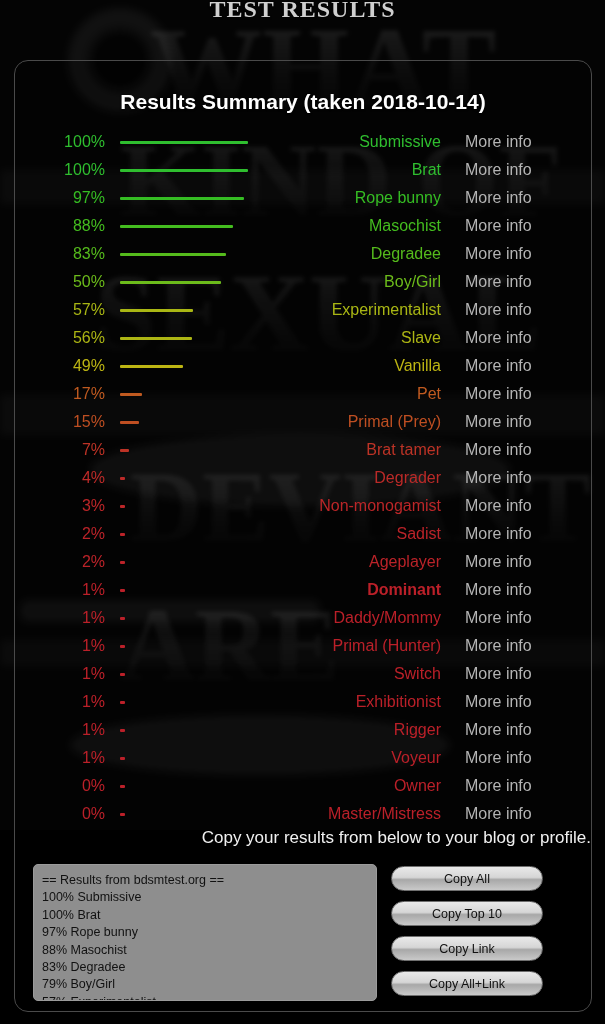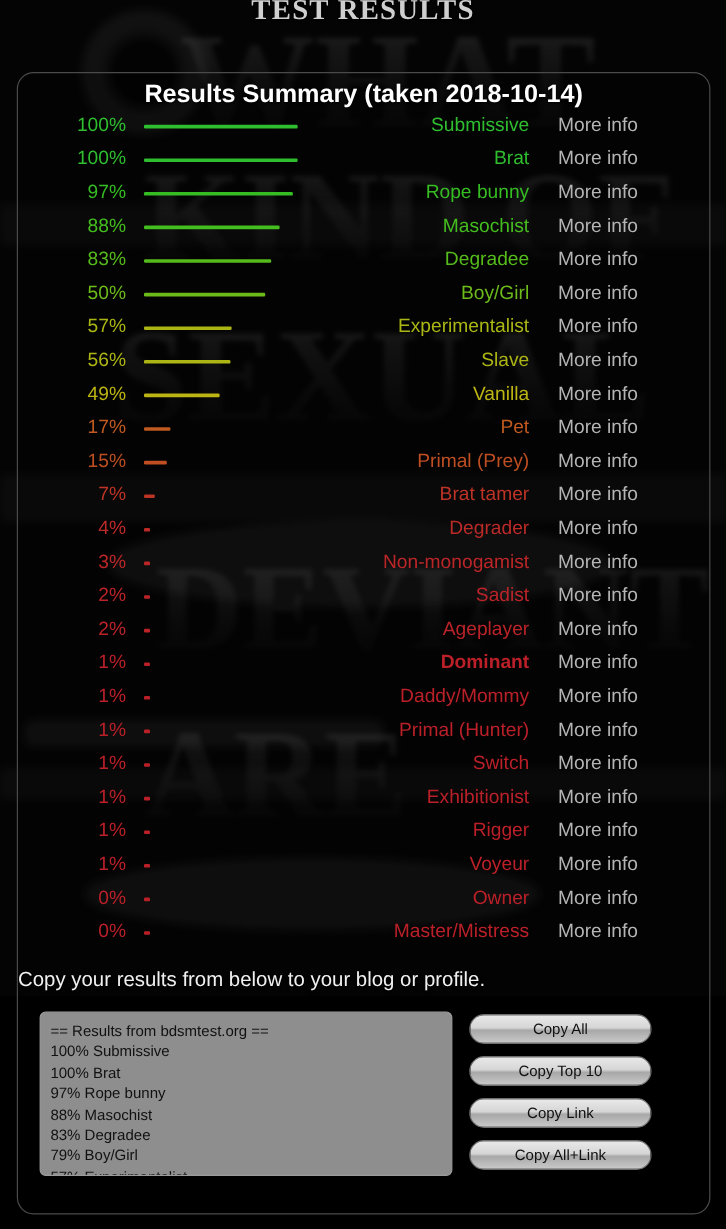--- a/index.html
+++ b/index.html
@@ -57,26 +57,27 @@
     border-radius: 14px;
     z-index: 2;
     background: rgba(0,0,0,0.12);
   }
 
   .panel-title {
     text-align: center;
     color: #ffffff;
     font-size: 21px;
     font-weight: 700;
-    margin-top: 6px;
+    margin-top: 29px;
     text-shadow: 0 1px 2px #000;
   }
 
   
   .results {
+    margin-top: 14px;
     padding: 0 6px;
   }
 
   .result-row {
     display: flex;
     align-items: center;
     height: 28px;
   }
 
   .pct {
@@ -110,24 +111,24 @@
     width: 130px;
     text-align: left;
     padding-left: 10px;
     font-size: 16px;
     color: #b4b4b4;
     cursor: pointer;
   }
 
   
   .copy-headline {
-    text-align: left;
+    text-align: right;
     color: #f0f0f0;
     font-size: 17px;
-    margin-top: 16px;
+    margin-top: 0;
     text-shadow: 0 1px 2px #000;
   }
 
   .copy-area {
     display: flex;
     margin-top: 16px;
     padding: 0 16px 0 18px;
     gap: 14px;
   }
 

